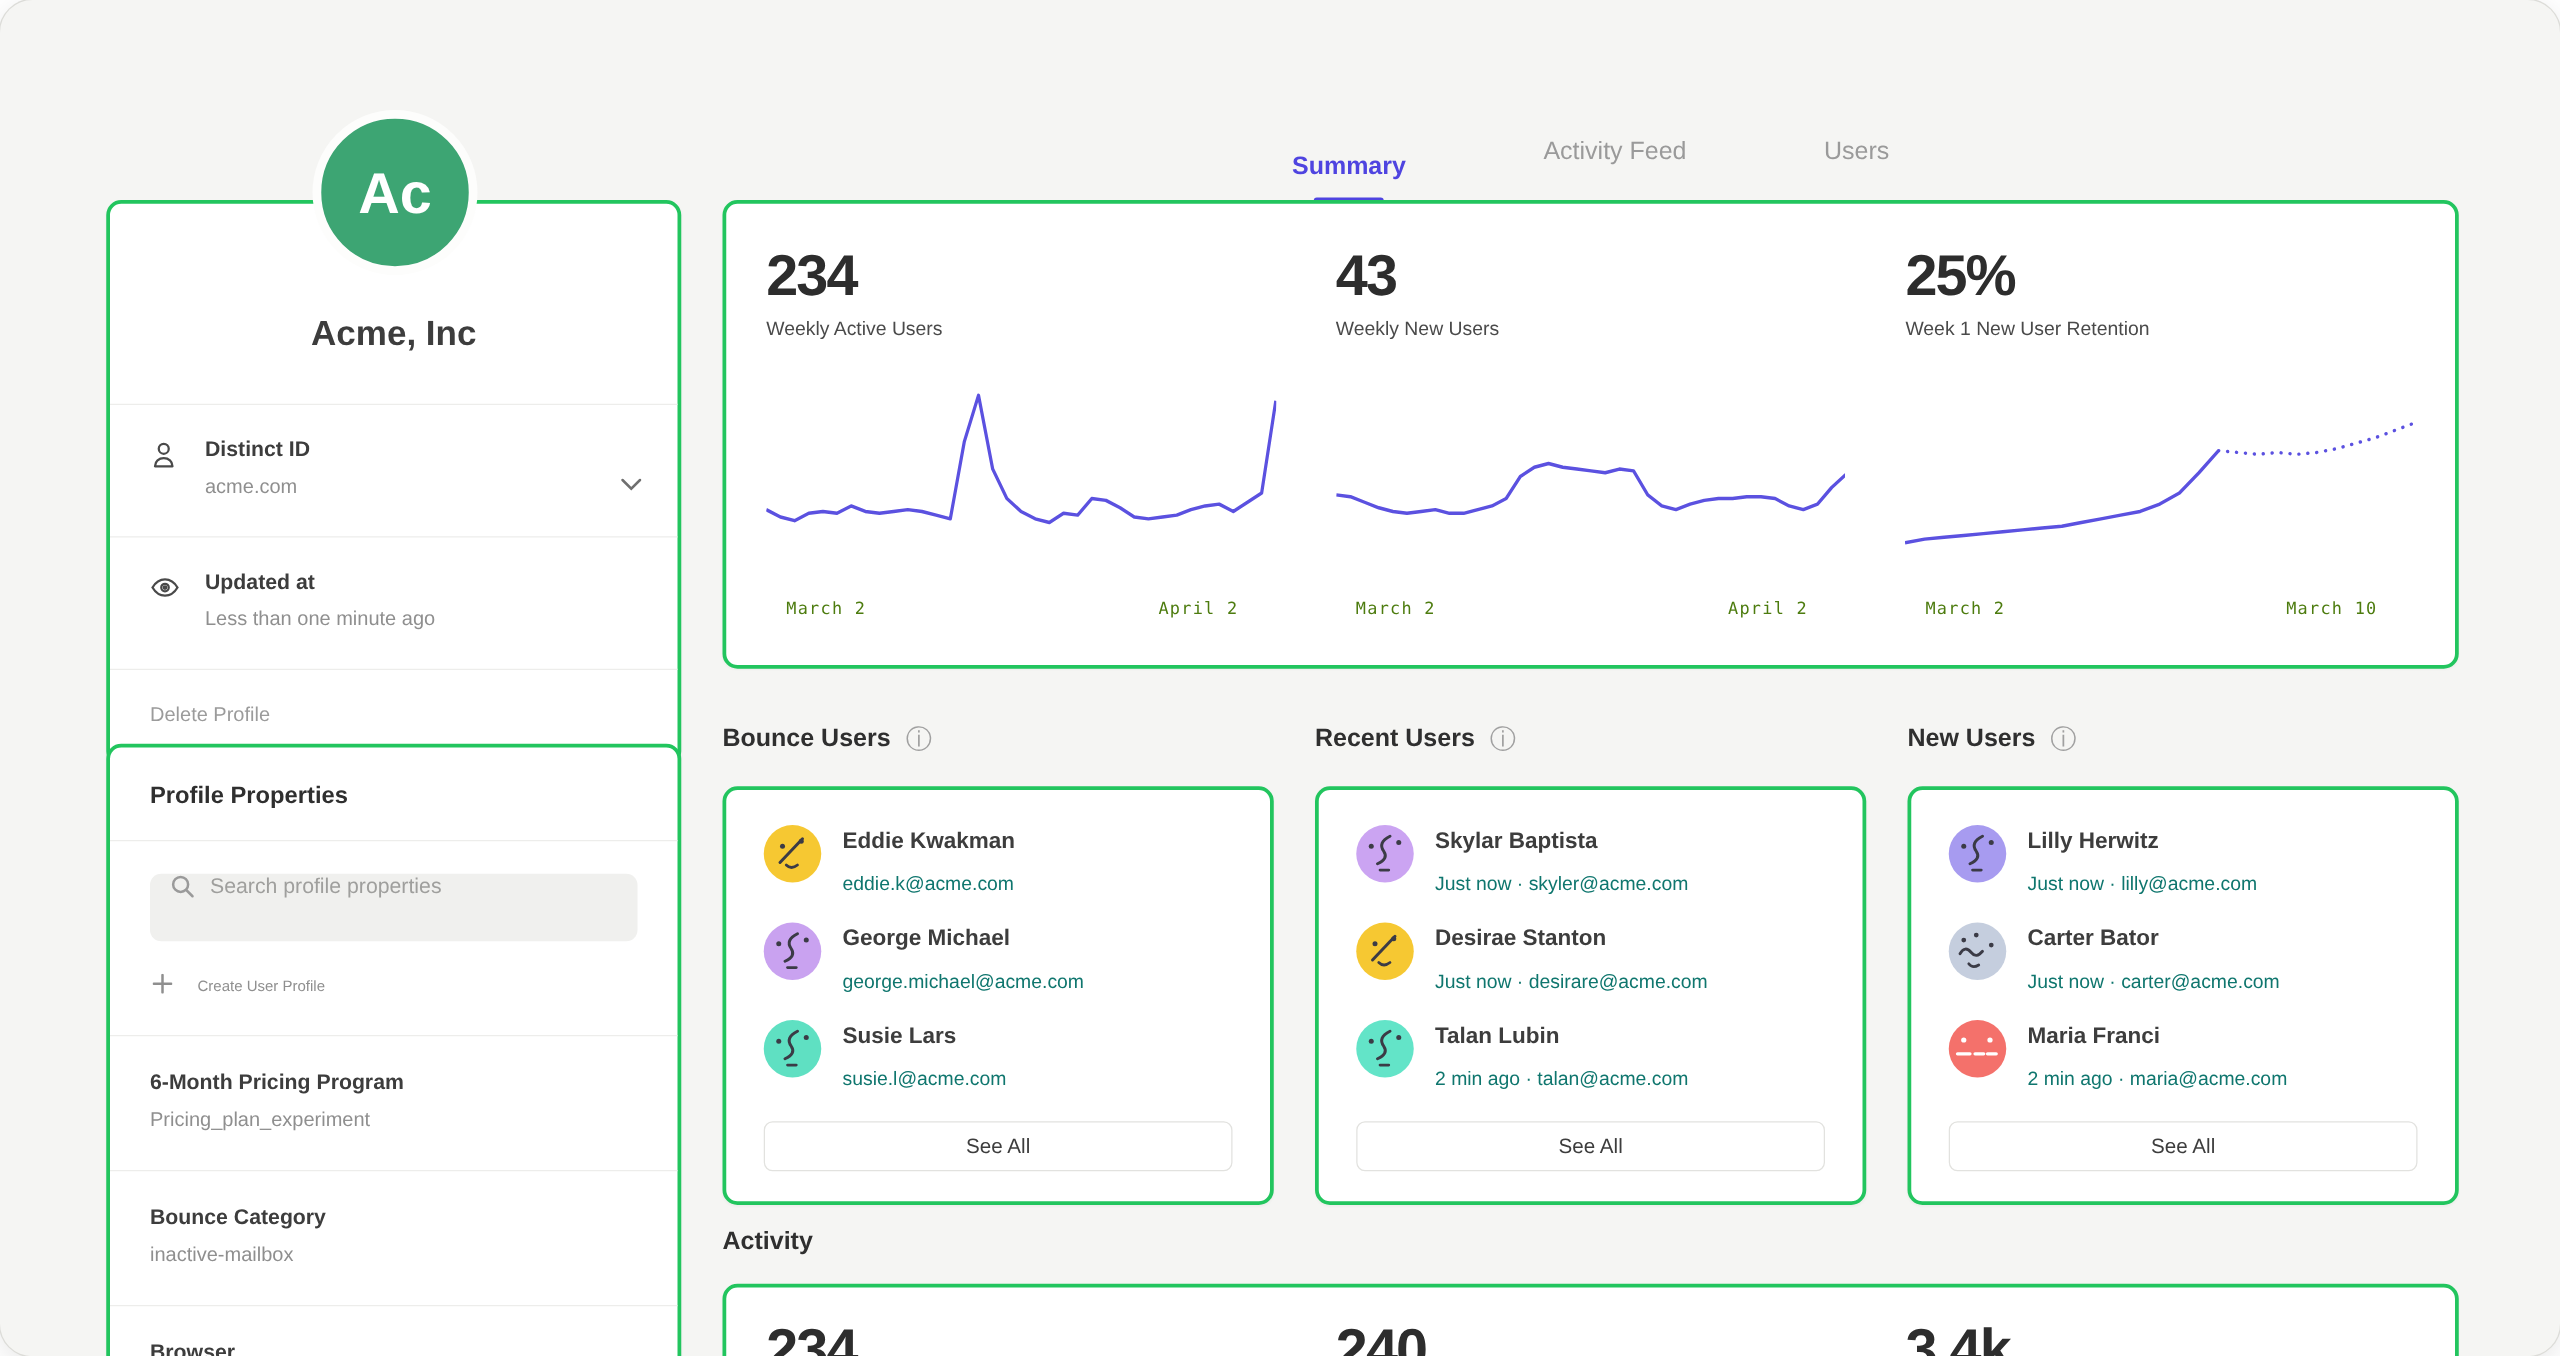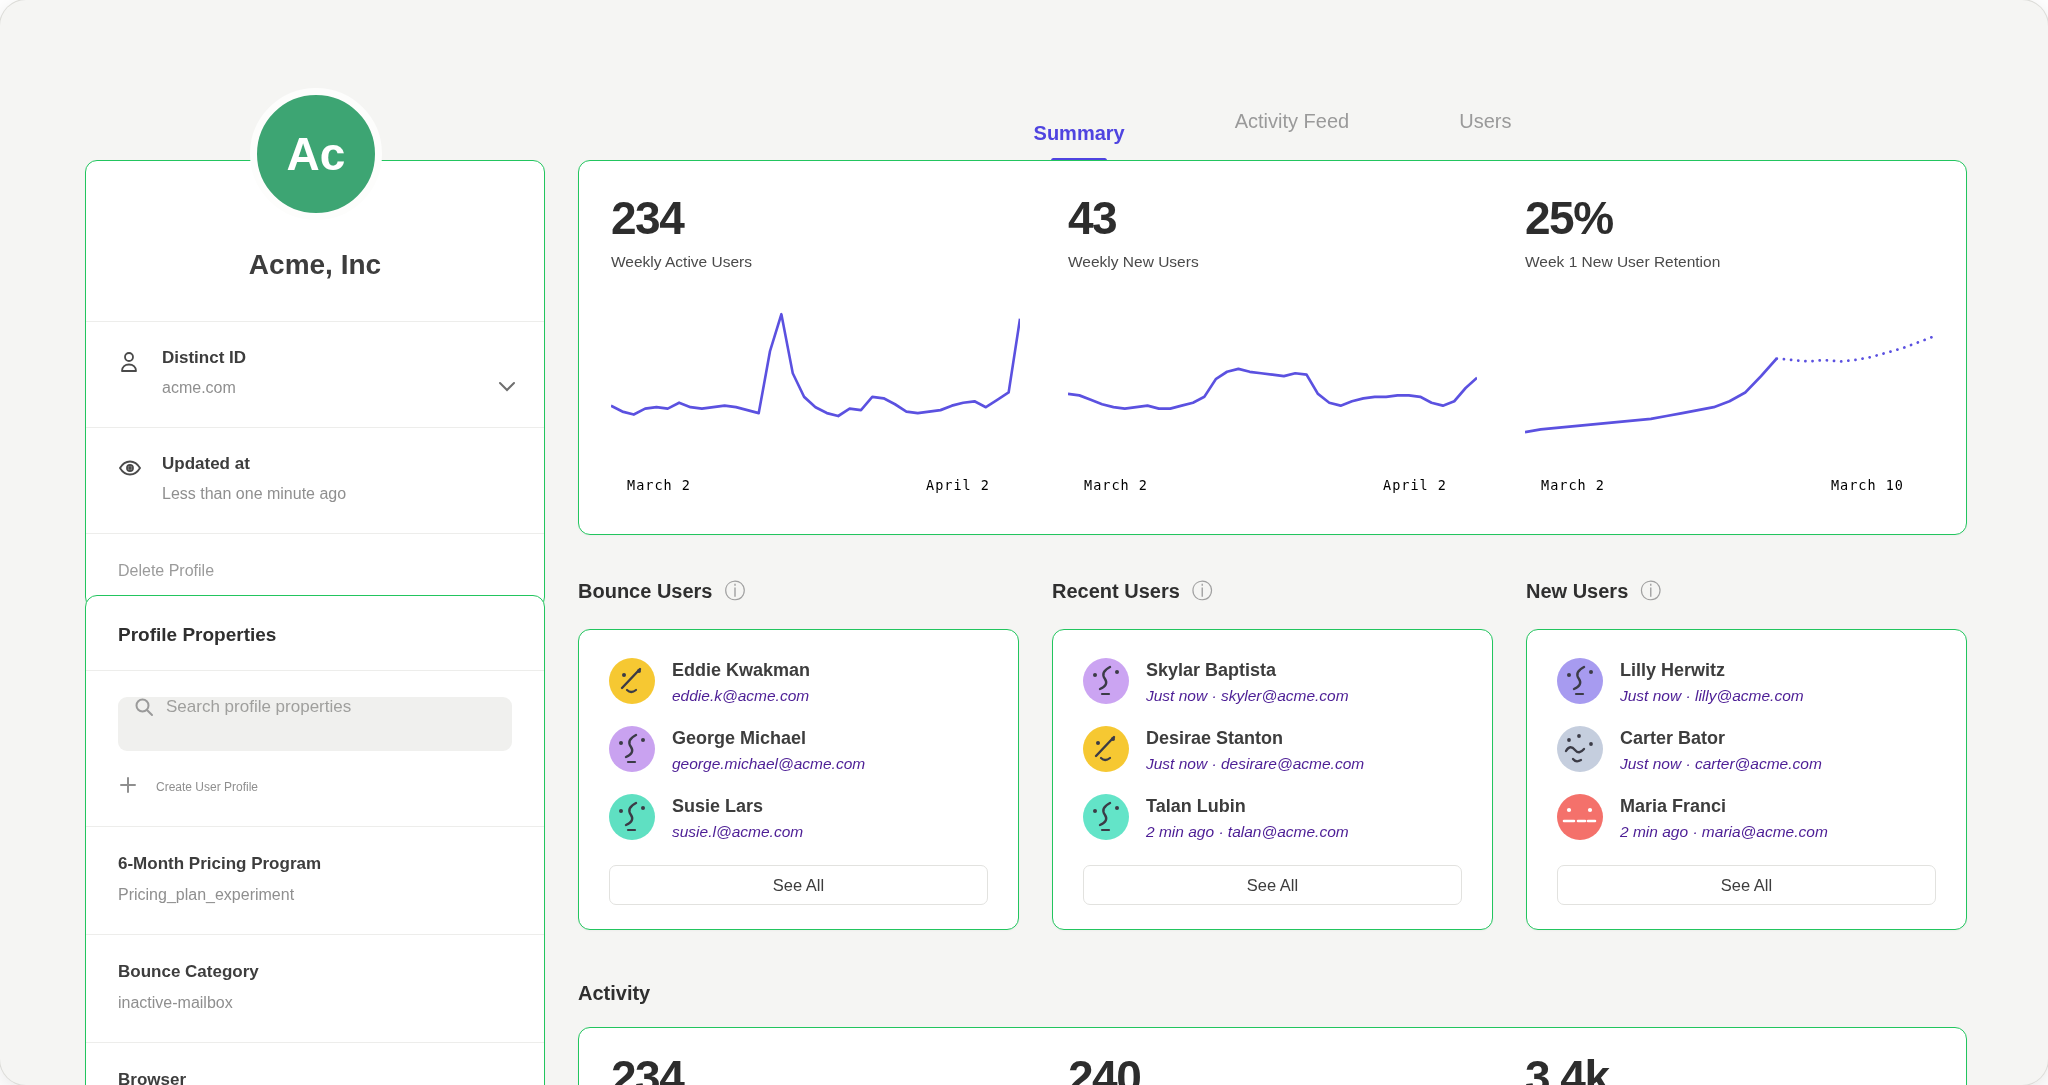--- a/index.html
+++ b/index.html
@@ -2,21 +2,21 @@
 <html><head>
 <meta charset="utf-8">
 <style>
   * { margin:0; padding:0; box-sizing:border-box; }
   body { background:#ffffff; font-family:"Liberation Sans", sans-serif; }
   .frame {
     position:relative; width:2048px; height:1085px; margin:0 auto;
     background:#f5f5f3; border-radius:26px; overflow:hidden;
     box-shadow:0 0 0 1px #dcdcd8, 0 6px 24px rgba(0,0,0,.10);
   }
-  .card { background:#ffffff; border:1px solid #22c55e; border-radius:12px; box-shadow:0 1px 2px rgba(0,0,0,.03); }
+  .card { background:#ffffff; border:3px solid #22c55e; border-radius:12px; box-shadow:0 1px 2px rgba(0,0,0,.03); }
   .divider { height:1px; background:#ededeb; }
 
   
   .avatar-big {
     position:absolute; left:250px; top:88px; width:132px; height:132px; border-radius:50%;
     border:7px solid #fdfdfc; display:flex; align-items:center; justify-content:center;
     color:#fff; font-size:46px; font-weight:700; z-index:3;
   }
   .profile-card { position:absolute; left:85px; top:160px; width:460px; }
   .company-name { text-align:center; padding:88px 0 40px; font-size:28px; font-weight:700; color:#3d3d3d; }
@@ -45,33 +45,33 @@
   .tab { position:relative; font-size:20px; color:#9a9a9a; font-weight:500; padding-bottom:16px; cursor:pointer; }
   .tab.active { color:#4f44e0; font-weight:700;margin-top:12px; }
   .tab.active::after { content:""; position:absolute; left:50%; transform:translateX(-50%); bottom:-2px; width:56px; height:5px; border-radius:3px; background:#4f44e0; }
 
   
   .summary-card { position:absolute; left:578px; top:160px; width:1389px; height:375px; padding:34px 32px 0; display:grid; grid-template-columns:1fr 1fr 1fr; column-gap:48px; }
   .stat-value { font-size:46px; font-weight:700; color:#2d2d2d; letter-spacing:-1.5px; line-height:1; }
   .stat-label { font-size:15.5px; color:#4a4a4a; margin-top:12px; }
   .spark { margin-top:38px; height:158px; }
   .spark svg { display:block; width:100%; height:158px; }
-  .ticks { display:flex; justify-content:space-between; padding:10px 30px 0 16px; font-family:"DejaVu Sans Mono", monospace; font-size:13.5px; color:#000000; letter-spacing:1px; }
+  .ticks { display:flex; justify-content:space-between; padding:10px 30px 0 16px; font-family:"DejaVu Sans Mono", monospace; font-size:13.5px; color:#4d7c0f; letter-spacing:1px; }
 
   
   .lists { position:absolute; left:578px; top:580px; width:1389px; display:grid; grid-template-columns:1fr 1fr 1fr; column-gap:33px; }
   .list-head { display:flex; align-items:center; gap:12px; margin-bottom:26px; }
   .list-head .ttl { font-size:20px; font-weight:700; color:#2f2f2f; }
   .info-ic { font-family:"DejaVu Sans", sans-serif; font-size:21px; color:#a0a0a0; line-height:1; cursor:pointer; }
   .ucard { padding:28px 30px 24px; }
   .uitem { display:flex; gap:17px; align-items:flex-start; margin-bottom:21px; cursor:pointer; }
   .uav { width:46px; height:46px; border-radius:50%; flex:none; }
   .uav svg { display:block; width:46px; height:46px; }
   .uname { font-size:18px; font-weight:700; color:#3d3d3d; padding-top:2px; }
-  .usub { font-size:15.5px; color:#4c1d95; margin-top:6px;font-style:italic; }
+  .usub { font-size:15.5px; color:#0f766e; margin-top:16px; }
   .see-all { margin-top:24px; height:40px; border:1px solid #e2e2df; border-radius:7px; background:#fff;
     display:flex; align-items:center; justify-content:center; font-size:16.5px; font-weight:500; color:#3d3d3d; cursor:pointer; }
 
   
   .activity-head { position:absolute; left:578px; top:982px; font-size:20px; font-weight:700; color:#2f2f2f; }
   .activity-card { position:absolute; left:578px; top:1027px; width:1389px; height:300px; padding:26px 32px; display:grid; grid-template-columns:1fr 1fr 1fr; column-gap:48px; }
 </style>
 </head>
 <body>
 

